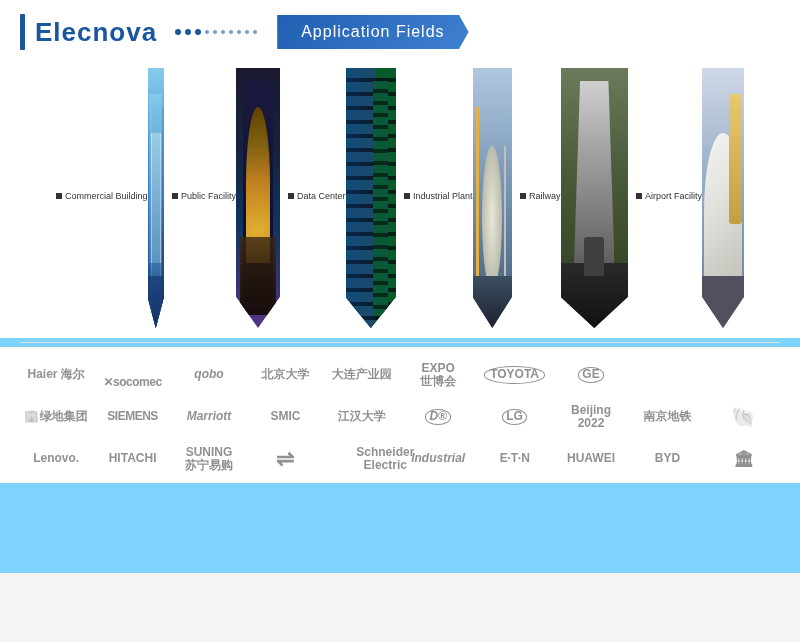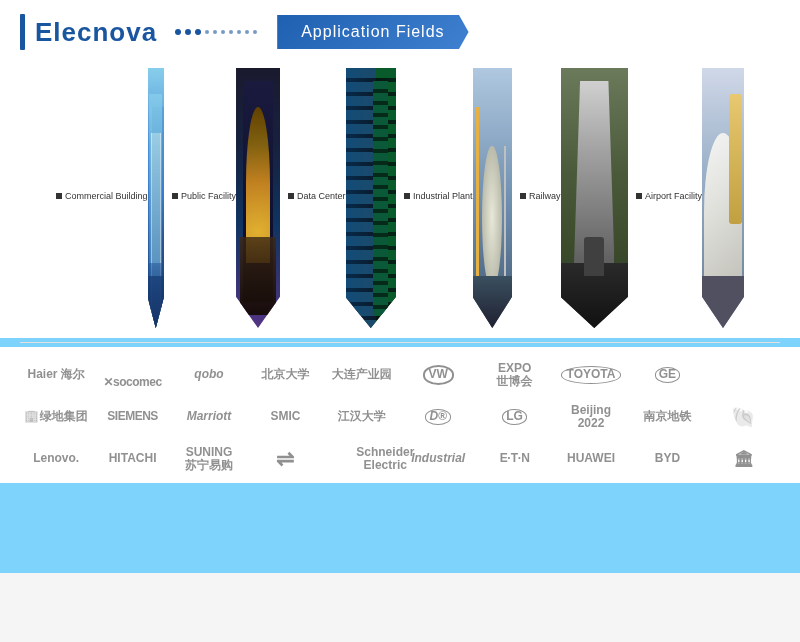--- a/index.html
+++ b/index.html
@@ -417,23 +417,20 @@
       <div class="partner-logo">
         <span class="logo-qobo">qobo</span>
       </div>
       <div class="partner-logo">
         <span class="logo-bjux">北京大学</span>
       </div>
       <div class="partner-logo">
         <span class="logo-dalian">大连产业园</span>
       </div>
       <div class="partner-logo">
-        <span class="logo-vw">VW</span>
-      </div>
-      <div class="partner-logo">
         <span class="logo-expo">EXPO<br>世博会</span>
       </div>
       <div class="partner-logo">
         <span class="logo-toyota">TOYOTA</span>
       </div>
       <div class="partner-logo">
         <span class="logo-ge">GE</span>
       </div>
 
     </div>

